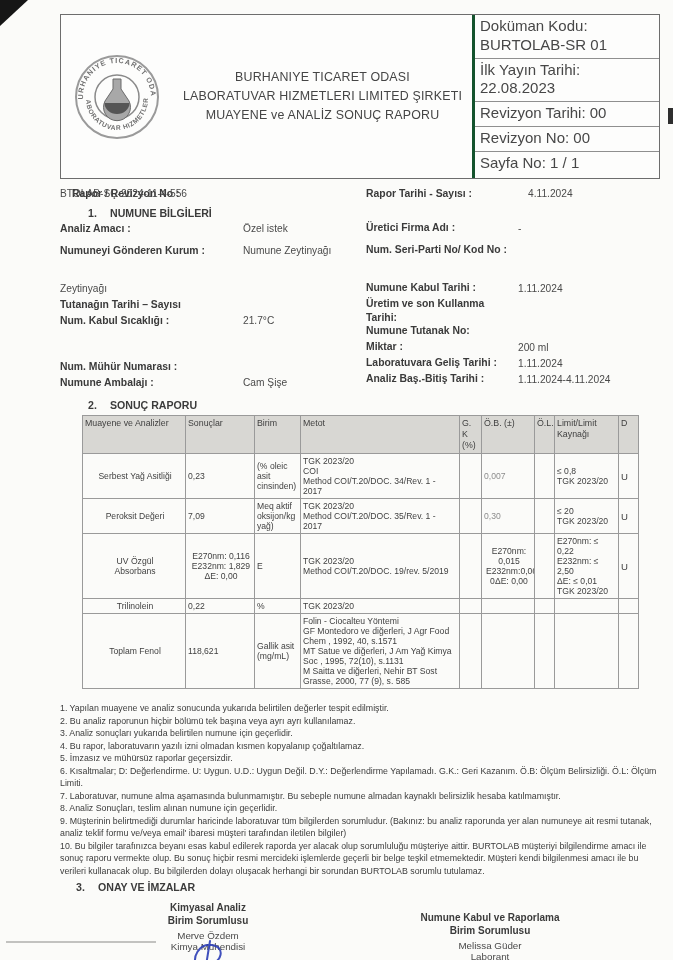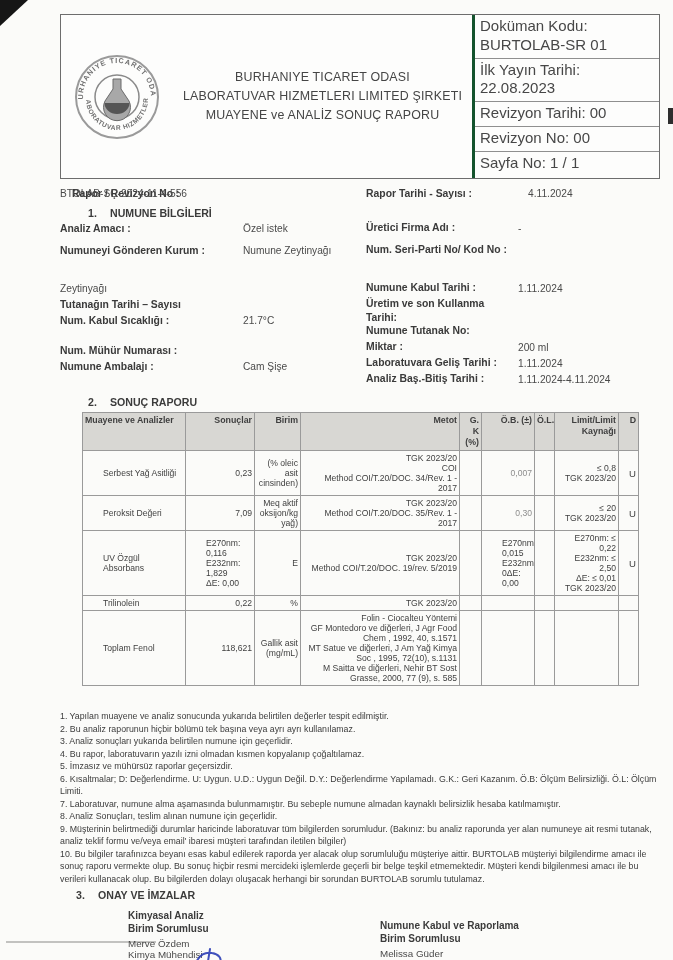--- a/index.html
+++ b/index.html
@@ -25,37 +25,37 @@
 
   
   .fields{display:flex;margin-top:2px}
   .fcol-l{width:306px}
   .fcol-r{flex:1}
   .frow{display:flex;line-height:1.5;min-height:16px}
   .frow .lbl{flex:none}
   .fcol-l .lbl{width:183px}
   .fcol-r .lbl{width:152px;line-height:1.3}
   .gap22{margin-top:22px}
-  .gap14{margin-top:14px}
+  .gap14{margin-top:30px}
 
   
   table{border-collapse:collapse;table-layout:fixed;width:556px;margin:4px 0 0 22px}
-  th,td{border:1px solid #9a9a9a;font-size:8.6px;padding:2px;vertical-align:middle;text-align:right;color:#3f3f3f;overflow:hidden}
-  th{background:#d8d7d3;font-weight:bold;font-size:8.8px;vertical-align:top;line-height:1.25}
-  td.l{text-align:left;padding-left:20px}
+  th,td{border:1px solid #9a9a9a;font-size:8.6px;padding:2px;vertical-align:middle;text-align:left;color:#3f3f3f;overflow:hidden}
+  th{background:#d8d7d3;font-weight:normal;font-size:8.8px;vertical-align:top;line-height:1.25}
+  td.l{text-align:center;padding-left:4px}
   .pre{white-space:pre-line}
   .faint{color:#8d8d8d}
   td.dcol{font-size:9.6px}
 
   
-  .notes{margin-top:24px;font-size:8.8px;line-height:1.42;color:#3c3c3c}
+  .notes{margin-top:13px;font-size:8.8px;line-height:1.42;color:#3c3c3c}
 
   
   .sig-area{position:relative;height:142px}
-  .sig-block{position:absolute;text-align:left}
+  .sig-block{position:absolute;text-align:center}
   .sig-title{font-weight:bold;font-size:10px;line-height:1.3;white-space:pre-line}
   .sig-name{font-size:9.8px;margin-top:3px;color:#4a4a4a}
   .sig-role{font-size:9.8px;color:#4a4a4a}
   .sig-svg{position:absolute}
   .sig-svg path{fill:none;stroke:#2b3db5;stroke-width:2;stroke-linecap:round;opacity:.9}
 </style>
 </head>
 <body>
 
 <div class="corner-artifact"></div>

